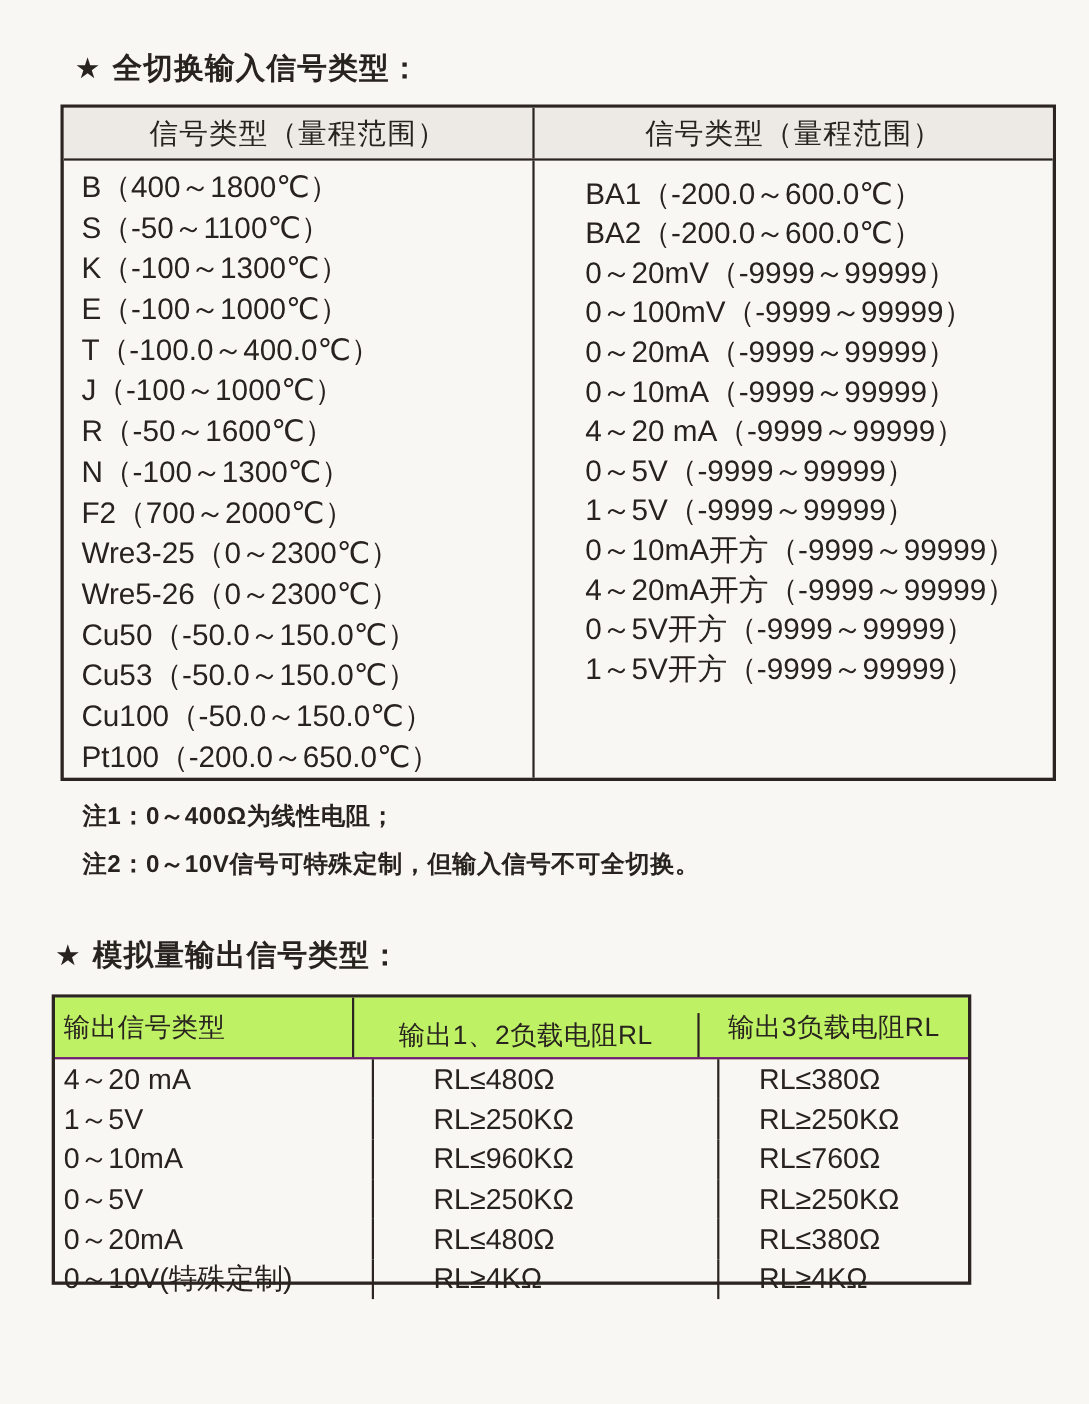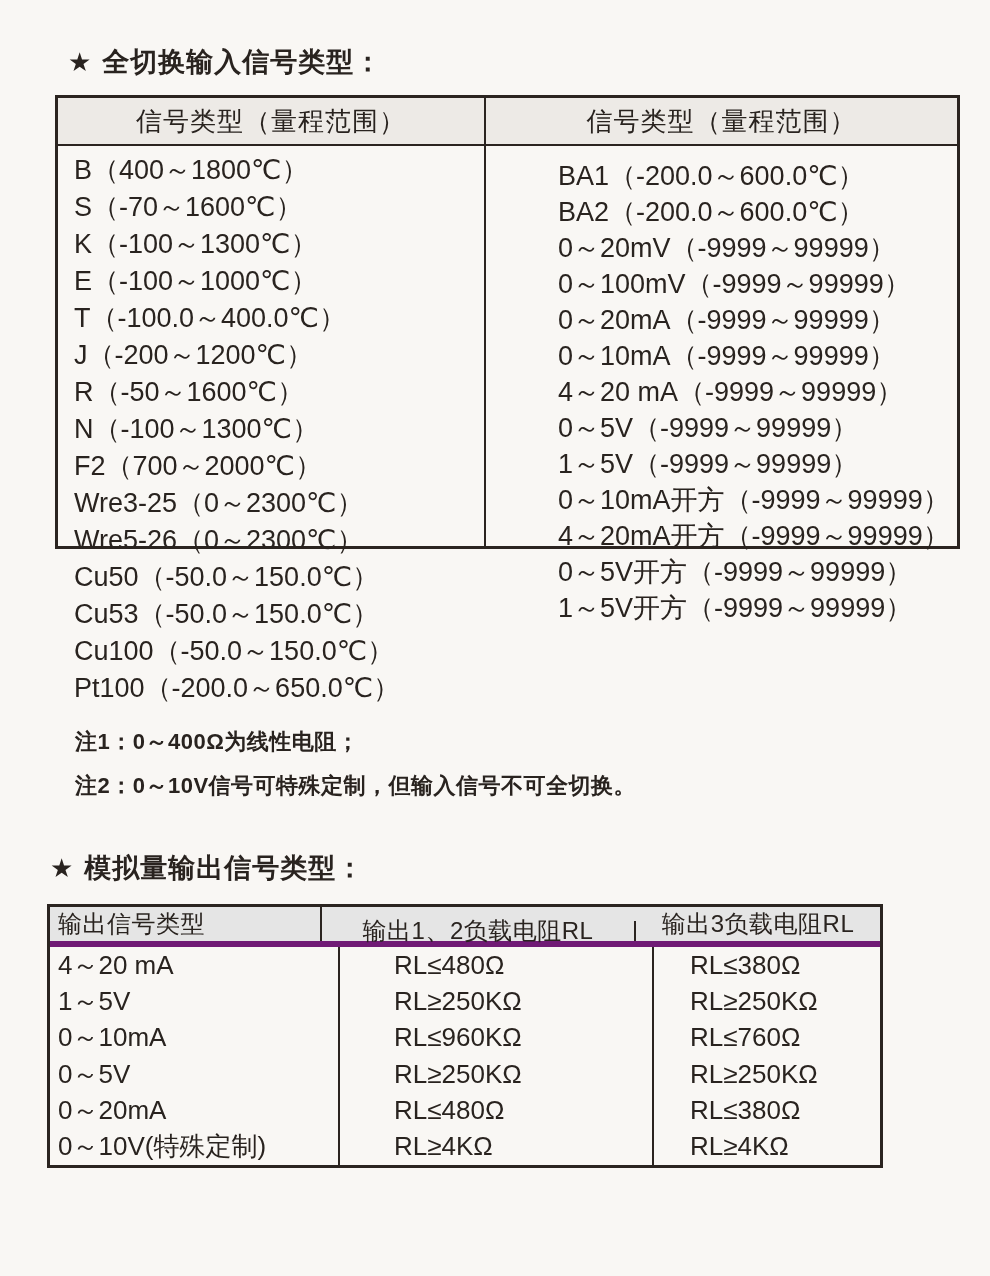--- a/index.html
+++ b/index.html
@@ -12,54 +12,54 @@
   }
   .page{position:relative;width:990px;height:1276px;overflow:hidden;}
 
   .title{position:absolute;margin:0;font-size:27px;font-weight:700;letter-spacing:1px;white-space:nowrap;}
   .title .star{margin-right:10px;font-size:26px;}
   .title-1{left:68px;top:44px;}
   .title-2{left:50px;top:850px;}
 
   
   .input-table{
-    position:absolute;left:55px;top:95px;width:905px;height:454px;
+    position:absolute;left:55px;top:95px;width:905px;height:615px;
     border:3px solid #2b2420;box-sizing:border-box;background:#f9f7f4;
   }
   .input-table .thead{
     display:flex;height:48px;background:#edeae6;
     border-bottom:2px solid #2b2420;box-sizing:border-box;
   }
   .input-table .th{
     display:flex;align-items:center;justify-content:center;
     font-size:26px;box-sizing:border-box;letter-spacing:1px;
   }
   .input-table .th.left{width:428px;border-right:2px solid #2b2420;}
   .input-table .th.right{flex:1;}
   .input-table .tbody{display:flex;height:calc(100% - 48px);}
   .input-table .col{box-sizing:border-box;font-size:27px;white-space:nowrap;}
   .input-table .col.left{
     width:428px;border-right:2px solid #2b2420;
     padding:6px 0 0 16px;line-height:37px;
   }
-  .input-table .col.right{flex:1;padding:12px 0 0 72px;line-height:36px;}
+  .input-table .col.right{flex:1;padding:12px 0 0 46px;line-height:36px;}
 
   
   .note{position:absolute;margin:0;font-size:22px;font-weight:700;white-space:nowrap;letter-spacing:0.5px;}
   .note-1{left:75px;top:727px;}
   .note-2{left:75px;top:771px;}
 
   
   .output-table{
     position:absolute;left:47px;top:904px;width:836px;height:264px;
     border:3px solid #2b2420;box-sizing:border-box;background:#f9f7f4;
   }
   .output-table .thead{
-    display:flex;height:40px;background:#e5e5e5;
-    border-bottom:6px solid #701a75;box-sizing:border-box;
+    display:flex;height:56px;background:#bef264;
+    border-bottom:2px solid #701a75;box-sizing:border-box;
   }
   .output-table .th{
     display:flex;align-items:center;font-size:24px;
     box-sizing:border-box;letter-spacing:0.5px;
   }
   .output-table .th.c1{width:272px;padding-left:8px;border-right:2px solid #2b2420;}
   .output-table .th.c2{width:314px;justify-content:center;border-right:2px solid #2b2420;margin-top:14px;}
   .output-table .th.c3{flex:1;justify-content:center;}
   .output-table .tbody{display:flex;flex-direction:column;height:calc(100% - 40px);}
   .orow{flex:1;display:flex;}
@@ -82,25 +82,25 @@
 
   <div class="input-table">
     <div class="thead">
       <div class="th left">信号类型（量程范围）</div>
       <div class="th right">信号类型（量程范围）</div>
     </div>
     <div class="tbody">
       <div class="col left">
 
       <div class="cell-line">B（400～1800℃）</div>
-          <div class="cell-line">S（-70～1600℃）</div>
+          <div class="cell-line">S（-50～1100℃）</div>
           <div class="cell-line">K（-100～1300℃）</div>
           <div class="cell-line">E（-100～1000℃）</div>
           <div class="cell-line">T（-100.0～400.0℃）</div>
-          <div class="cell-line">J（-200～1200℃）</div>
+          <div class="cell-line">J（-100～1000℃）</div>
           <div class="cell-line">R（-50～1600℃）</div>
           <div class="cell-line">N（-100～1300℃）</div>
           <div class="cell-line">F2（700～2000℃）</div>
           <div class="cell-line">Wre3-25（0～2300℃）</div>
           <div class="cell-line">Wre5-26（0～2300℃）</div>
           <div class="cell-line">Cu50（-50.0～150.0℃）</div>
           <div class="cell-line">Cu53（-50.0～150.0℃）</div>
           <div class="cell-line">Cu100（-50.0～150.0℃）</div>
           <div class="cell-line">Pt100（-200.0～650.0℃）</div>
         </div>

